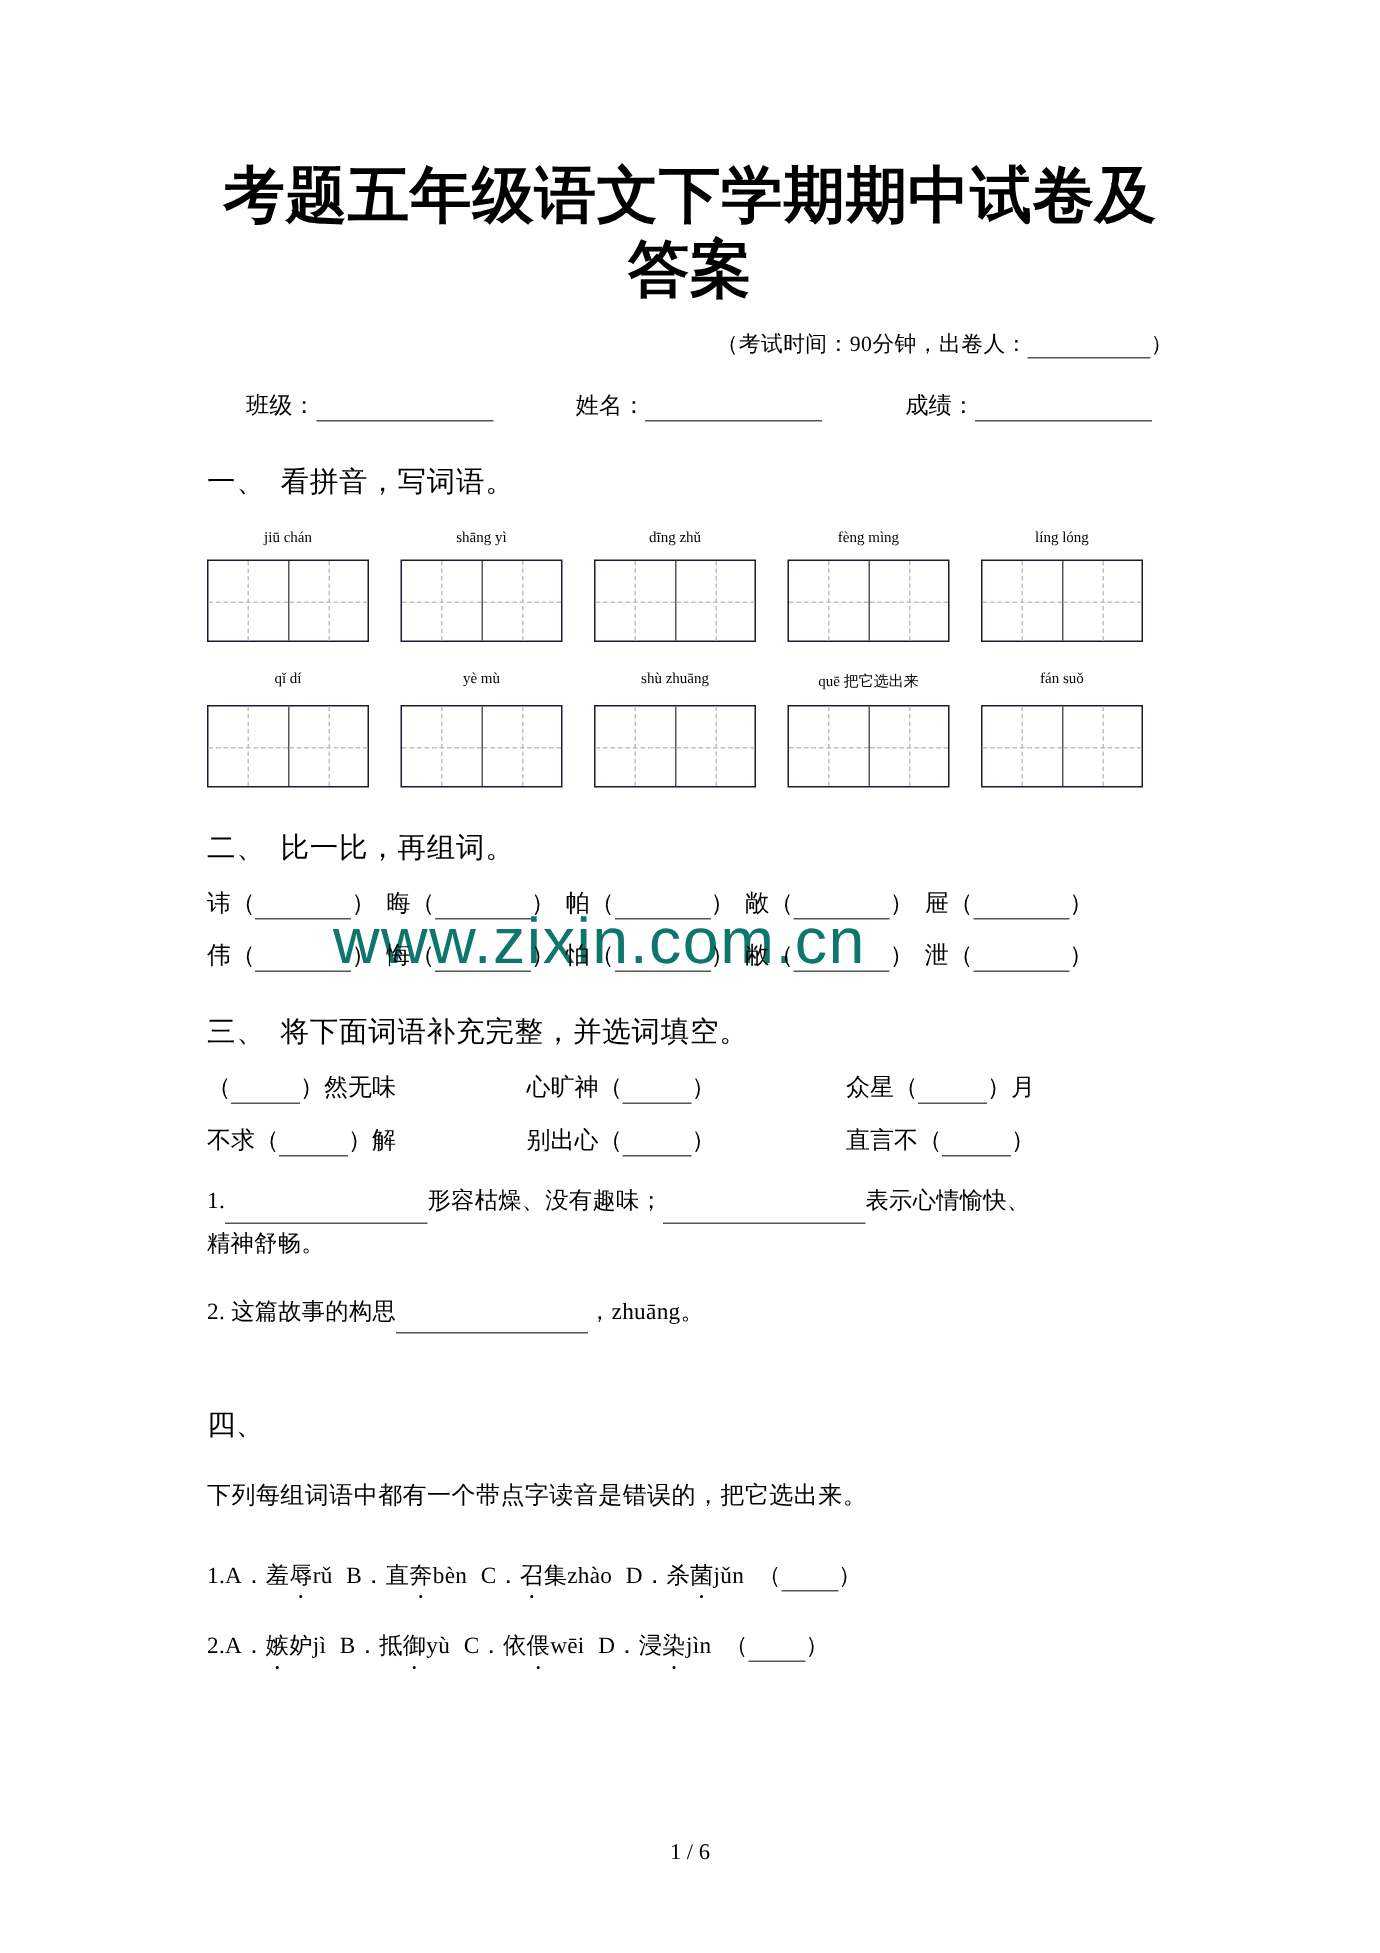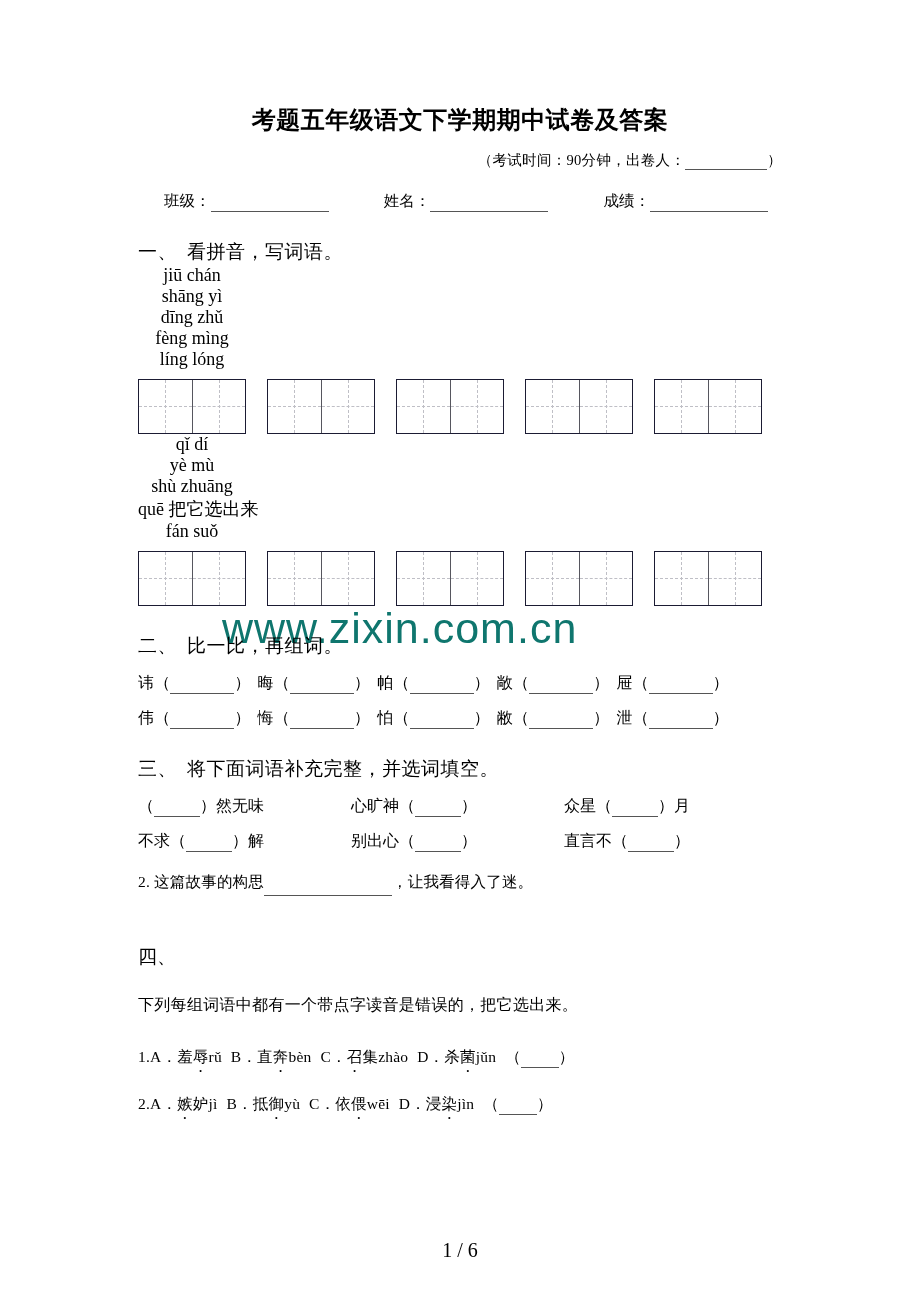--- a/index.html
+++ b/index.html
@@ -34,21 +34,21 @@
   }
   .content {
     position: relative;
     z-index: 2;
     padding: 0 138px;
   }
   .doc-title {
     margin: 0;
     padding-top: 106px;
     text-align: center;
-    font-size: 24px;
+    font-size: 41px;
     font-weight: bold;
     letter-spacing: 0.5px;
     line-height: 1.2;
     font-family: "Liberation Serif", "DejaVu Serif", serif;
   }
   .subtitle {
     text-align: right;
     font-size: 14.5px;
     margin-top: 16px;
     letter-spacing: 0.3px;
@@ -73,23 +73,23 @@
   .sec-head {
     font-size: 19px;
     margin-top: 27px;
     margin-bottom: 0;
     letter-spacing: 0.5px;
   }
   .sec-head .num { margin-right: 10px; }
 
   .pinyin-row {
     display: flex;
-    font-size: 18px;
+    margin-top: 19px;
+    font-size: 10px;
     font-family: "Liberation Serif", "DejaVu Serif", serif;
-    flex-direction: column;
   }
   .pinyin-cell {
     width: 108px;
     margin-right: 21px;
     text-align: center;
     white-space: nowrap;
   }
   .pinyin-cell:last-child { margin-right: 0; }
 
   .grid-row {
@@ -192,23 +192,23 @@
     bottom: -12px;
     font-size: 17px;
     line-height: 1;
   }
   .u-mc { width: 38px; height: 14px; }
 
   .footer {
     position: absolute;
     left: 0;
     right: 0;
-    bottom: 40px;
+    bottom: 58px;
     text-align: center;
-    font-size: 20px;
+    font-size: 15px;
     z-index: 2;
   }
 </style>
 </head>
 <body>
 
 <div class="page">
 
   <div class="watermark">www.zixin.com.cn</div>
 
@@ -321,23 +321,27 @@
       <span class="idiom-item"><span>心旷神（</span><span class="blank-ul u-idiom"></span><span>）</span></span>
       <span class="idiom-item"><span>众星（</span><span class="blank-ul u-idiom"></span><span>）月</span></span>
     </div>
 
     <div class="idiom-row">
       <span class="idiom-item"><span>不求（</span><span class="blank-ul u-idiom"></span><span>）解</span></span>
       <span class="idiom-item"><span>别出心（</span><span class="blank-ul u-idiom"></span><span>）</span></span>
       <span class="idiom-item"><span>直言不（</span><span class="blank-ul u-idiom"></span><span>）</span></span>
     </div>
 
-
     <div class="fill-line">
-      <span>2. 这篇故事的构思</span><span class="blank-ul u-mid"></span><span>，让我看得入了迷。</span>
+      <span>1.</span><span class="blank-ul u-long"></span><span>形容枯燥、没有趣味；</span><span class="blank-ul u-long"></span><span>表示心情愉快、</span><br>
+      <span>精神舒畅。</span>
+    </div>
+
+    <div class="fill-line">
+      <span>2. 这篇故事的构思</span><span class="blank-ul u-mid"></span><span>，zhuāng。</span>
     </div>
 
     <div class="sec-head-alone">
       <span>四、</span>
     </div>
     <div class="sec-body-big">下列每组词语中都有一个带点字读音是错误的，把它选出来。</div>
 
     <div class="mc-line">
       <span>1.</span><span class="opt"><span>A．</span><span>羞</span><span class="dotted">辱</span><span></span><span>rǔ</span></span><span class="opt"><span>B．</span><span>直</span><span class="dotted">奔</span><span></span><span>bèn</span></span><span class="opt"><span>C．</span><span></span><span class="dotted">召</span><span>集</span><span>zhào</span></span><span class="opt"><span>D．</span><span>杀</span><span class="dotted">菌</span><span></span><span>jǔn</span></span><span>（</span><span class="blank-ul u-mc"></span><span>）</span>
     </div>

